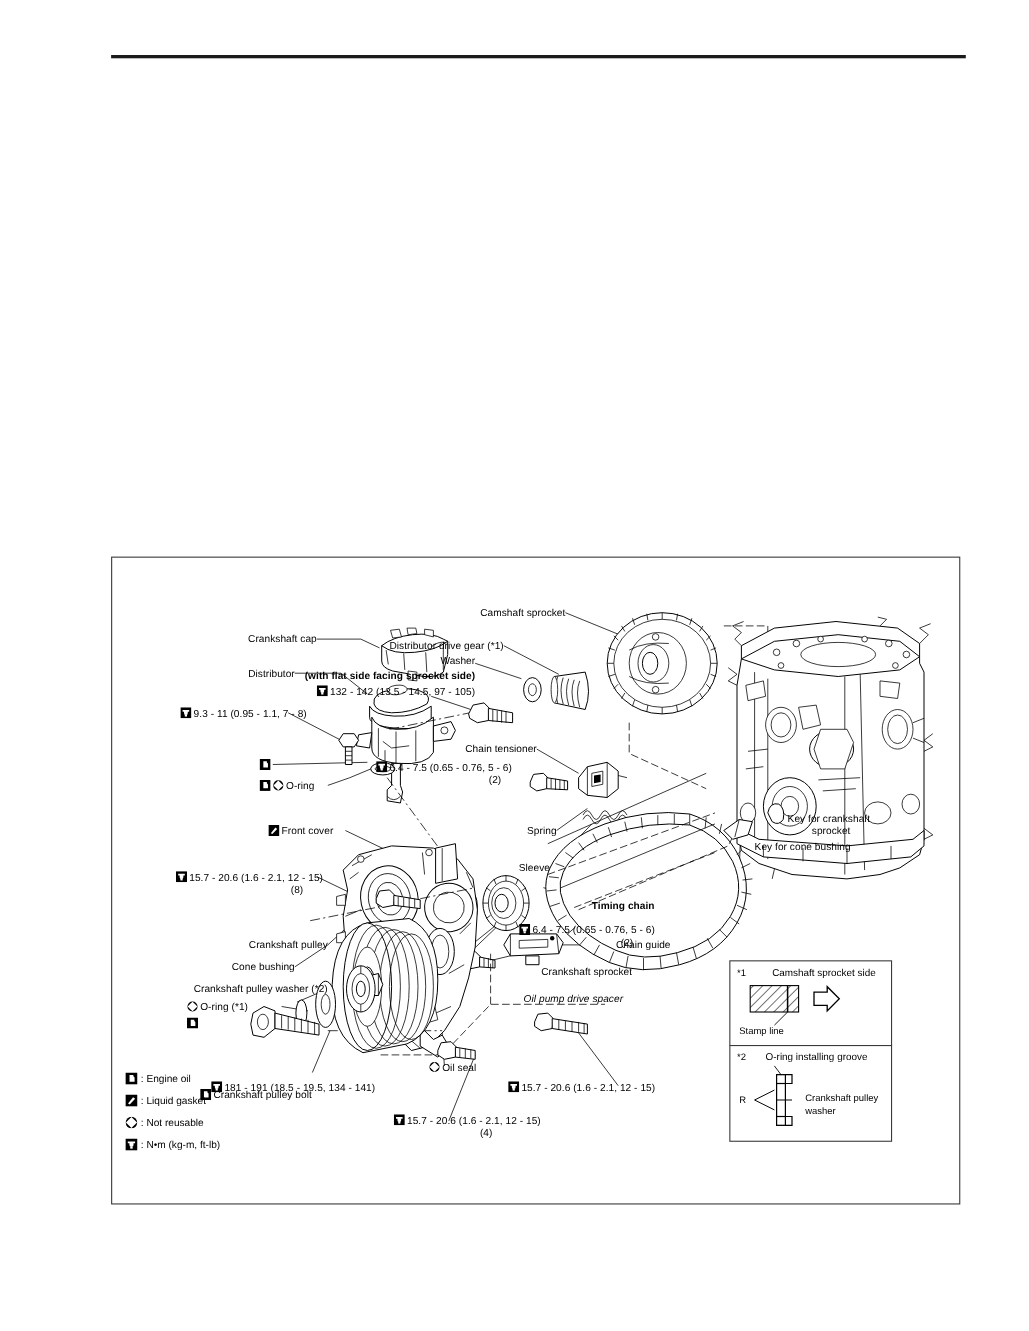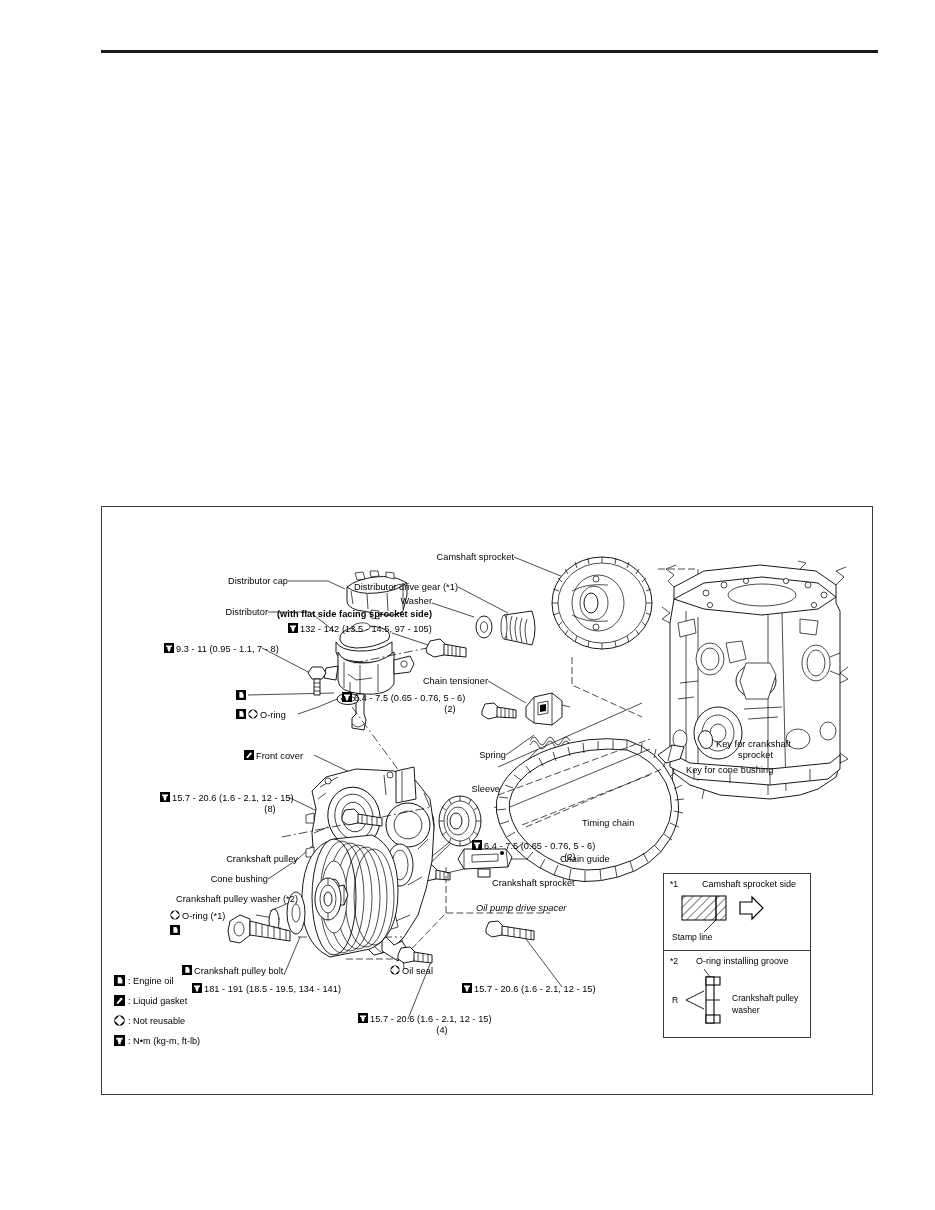--- a/index.html
+++ b/index.html
@@ -561,21 +561,21 @@
     <g transform="translate(596,222)">
       <path class="fw" d="M0,10 Q2,0 10,2 Q16,6 14,16 Q10,22 4,18 Z"></path>
     </g>
     <g transform="translate(556,236)">
       <path class="fw" d="M0,12 L14,2 L26,4 L22,16 L8,20 Z"></path>
       <path class="lnT" d="M14,2 L10,18"></path>
     </g>
 
   </svg>
 
-  <div class="lbl r" style="left:186px; top:69px;">Distributor cap</div>
+  <div class="lbl r" style="left:186px; top:69px;">Crankshaft cap</div>
   <div class="lbl r" style="left:166px; top:100px;">Distributor</div>
 
   <div class="lbl" style="left:62px; top:136px;">
     <span class="sym"><svg width="10" height="10" viewBox="0 0 10 10">
           <rect width="10" height="10" fill="#000"></rect>
           <path d="M2 2.4h6v1.6h-1.3v1.4a1.7 1.7 0 0 1-3.4 0V4H2z" fill="#fff"></path>
           <rect x="4" y="7" width="2" height="1.4" fill="#fff"></rect>
         </svg></span><span>9.3 - 11 (0.95 - 1.1, 7 - 8)</span>
   </div>
 
@@ -623,21 +623,21 @@
         </svg></span><span>O-ring (*1)</span>
   </div>
 
   <div class="lbl" style="left:68px; top:418px;">
     <span class="sym"><svg width="10" height="10" viewBox="0 0 10 10">
           <rect width="10" height="10" fill="#000"></rect>
           <path d="M3.4 2h3.2v1.1l1 1v3.6h-4.2V3.1z" fill="#fff"></path>
         </svg></span>
   </div>
 
-  <div class="lbl" style="left:80px; top:458px;text-align:right;">
+  <div class="lbl" style="left:80px; top:483px;text-align:right;">
     <span class="sym"><svg width="10" height="10" viewBox="0 0 10 10">
           <rect width="10" height="10" fill="#000"></rect>
           <path d="M3.4 2h3.2v1.1l1 1v3.6h-4.2V3.1z" fill="#fff"></path>
         </svg></span><span>Crankshaft pulley bolt</span>
   </div>
   <div class="lbl" style="left:90px; top:476px;">
     <span class="sym"><svg width="10" height="10" viewBox="0 0 10 10">
           <rect width="10" height="10" fill="#000"></rect>
           <path d="M2 2.4h6v1.6h-1.3v1.4a1.7 1.7 0 0 1-3.4 0V4H2z" fill="#fff"></path>
           <rect x="4" y="7" width="2" height="1.4" fill="#fff"></rect>
@@ -674,21 +674,21 @@
 
   <div class="lbl" style="left:370px; top:333px;">
     <span class="sym"><svg width="10" height="10" viewBox="0 0 10 10">
           <rect width="10" height="10" fill="#000"></rect>
           <path d="M2 2.4h6v1.6h-1.3v1.4a1.7 1.7 0 0 1-3.4 0V4H2z" fill="#fff"></path>
           <rect x="4" y="7" width="2" height="1.4" fill="#fff"></rect>
         </svg></span><span>6.4 - 7.5 (0.65 - 0.76, 5 - 6)</span>
   </div>
   <div class="lbl c" style="left:468px; top:345px;">(2)</div>
 
-  <div class="lbl" style="left:480px; top:311px;">Timing chain</div>
+  <div class="lbl" style="left:436px; top:311px;font-weight:bold;">Timing chain</div>
 
   <div class="lbl r" style="left:386px; top:169px;">Chain tensioner</div>
 
   <div class="lbl" style="left:240px; top:185px;">
     <span class="sym"><svg width="10" height="10" viewBox="0 0 10 10">
           <rect width="10" height="10" fill="#000"></rect>
           <path d="M2 2.4h6v1.6h-1.3v1.4a1.7 1.7 0 0 1-3.4 0V4H2z" fill="#fff"></path>
           <rect x="4" y="7" width="2" height="1.4" fill="#fff"></rect>
         </svg></span><span>6.4 - 7.5 (0.65 - 0.76, 5 - 6)</span>
   </div>

